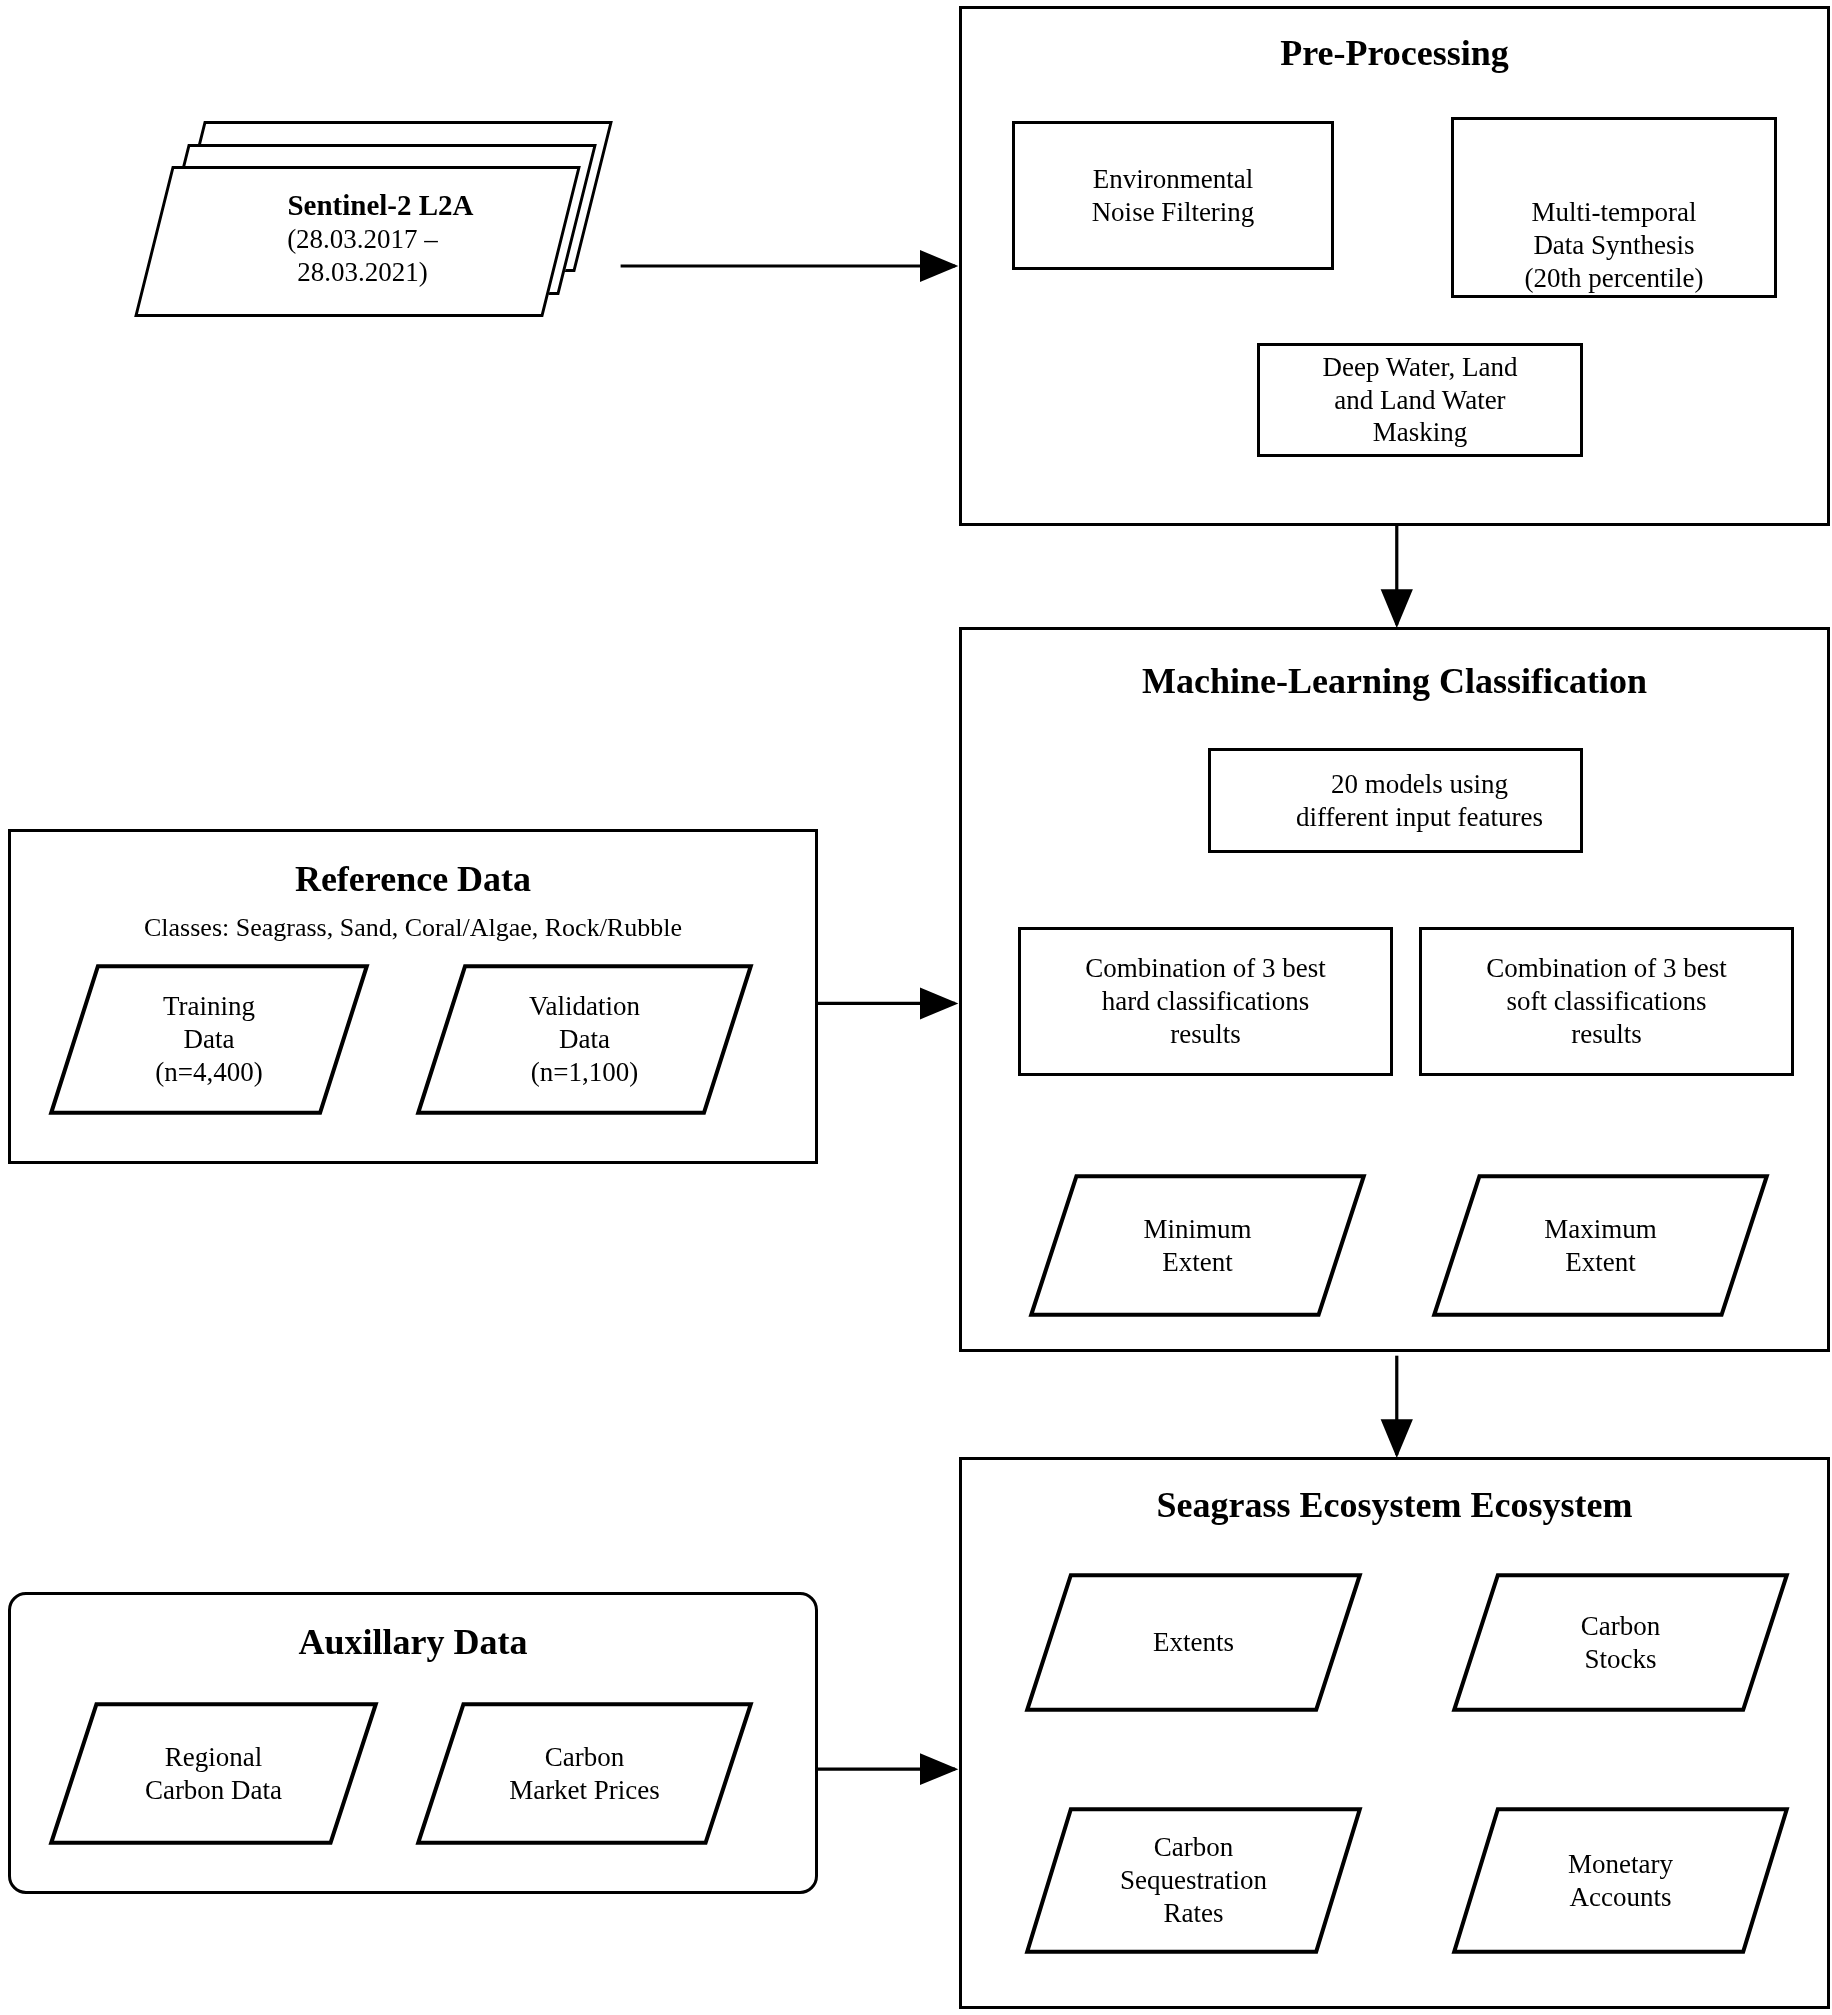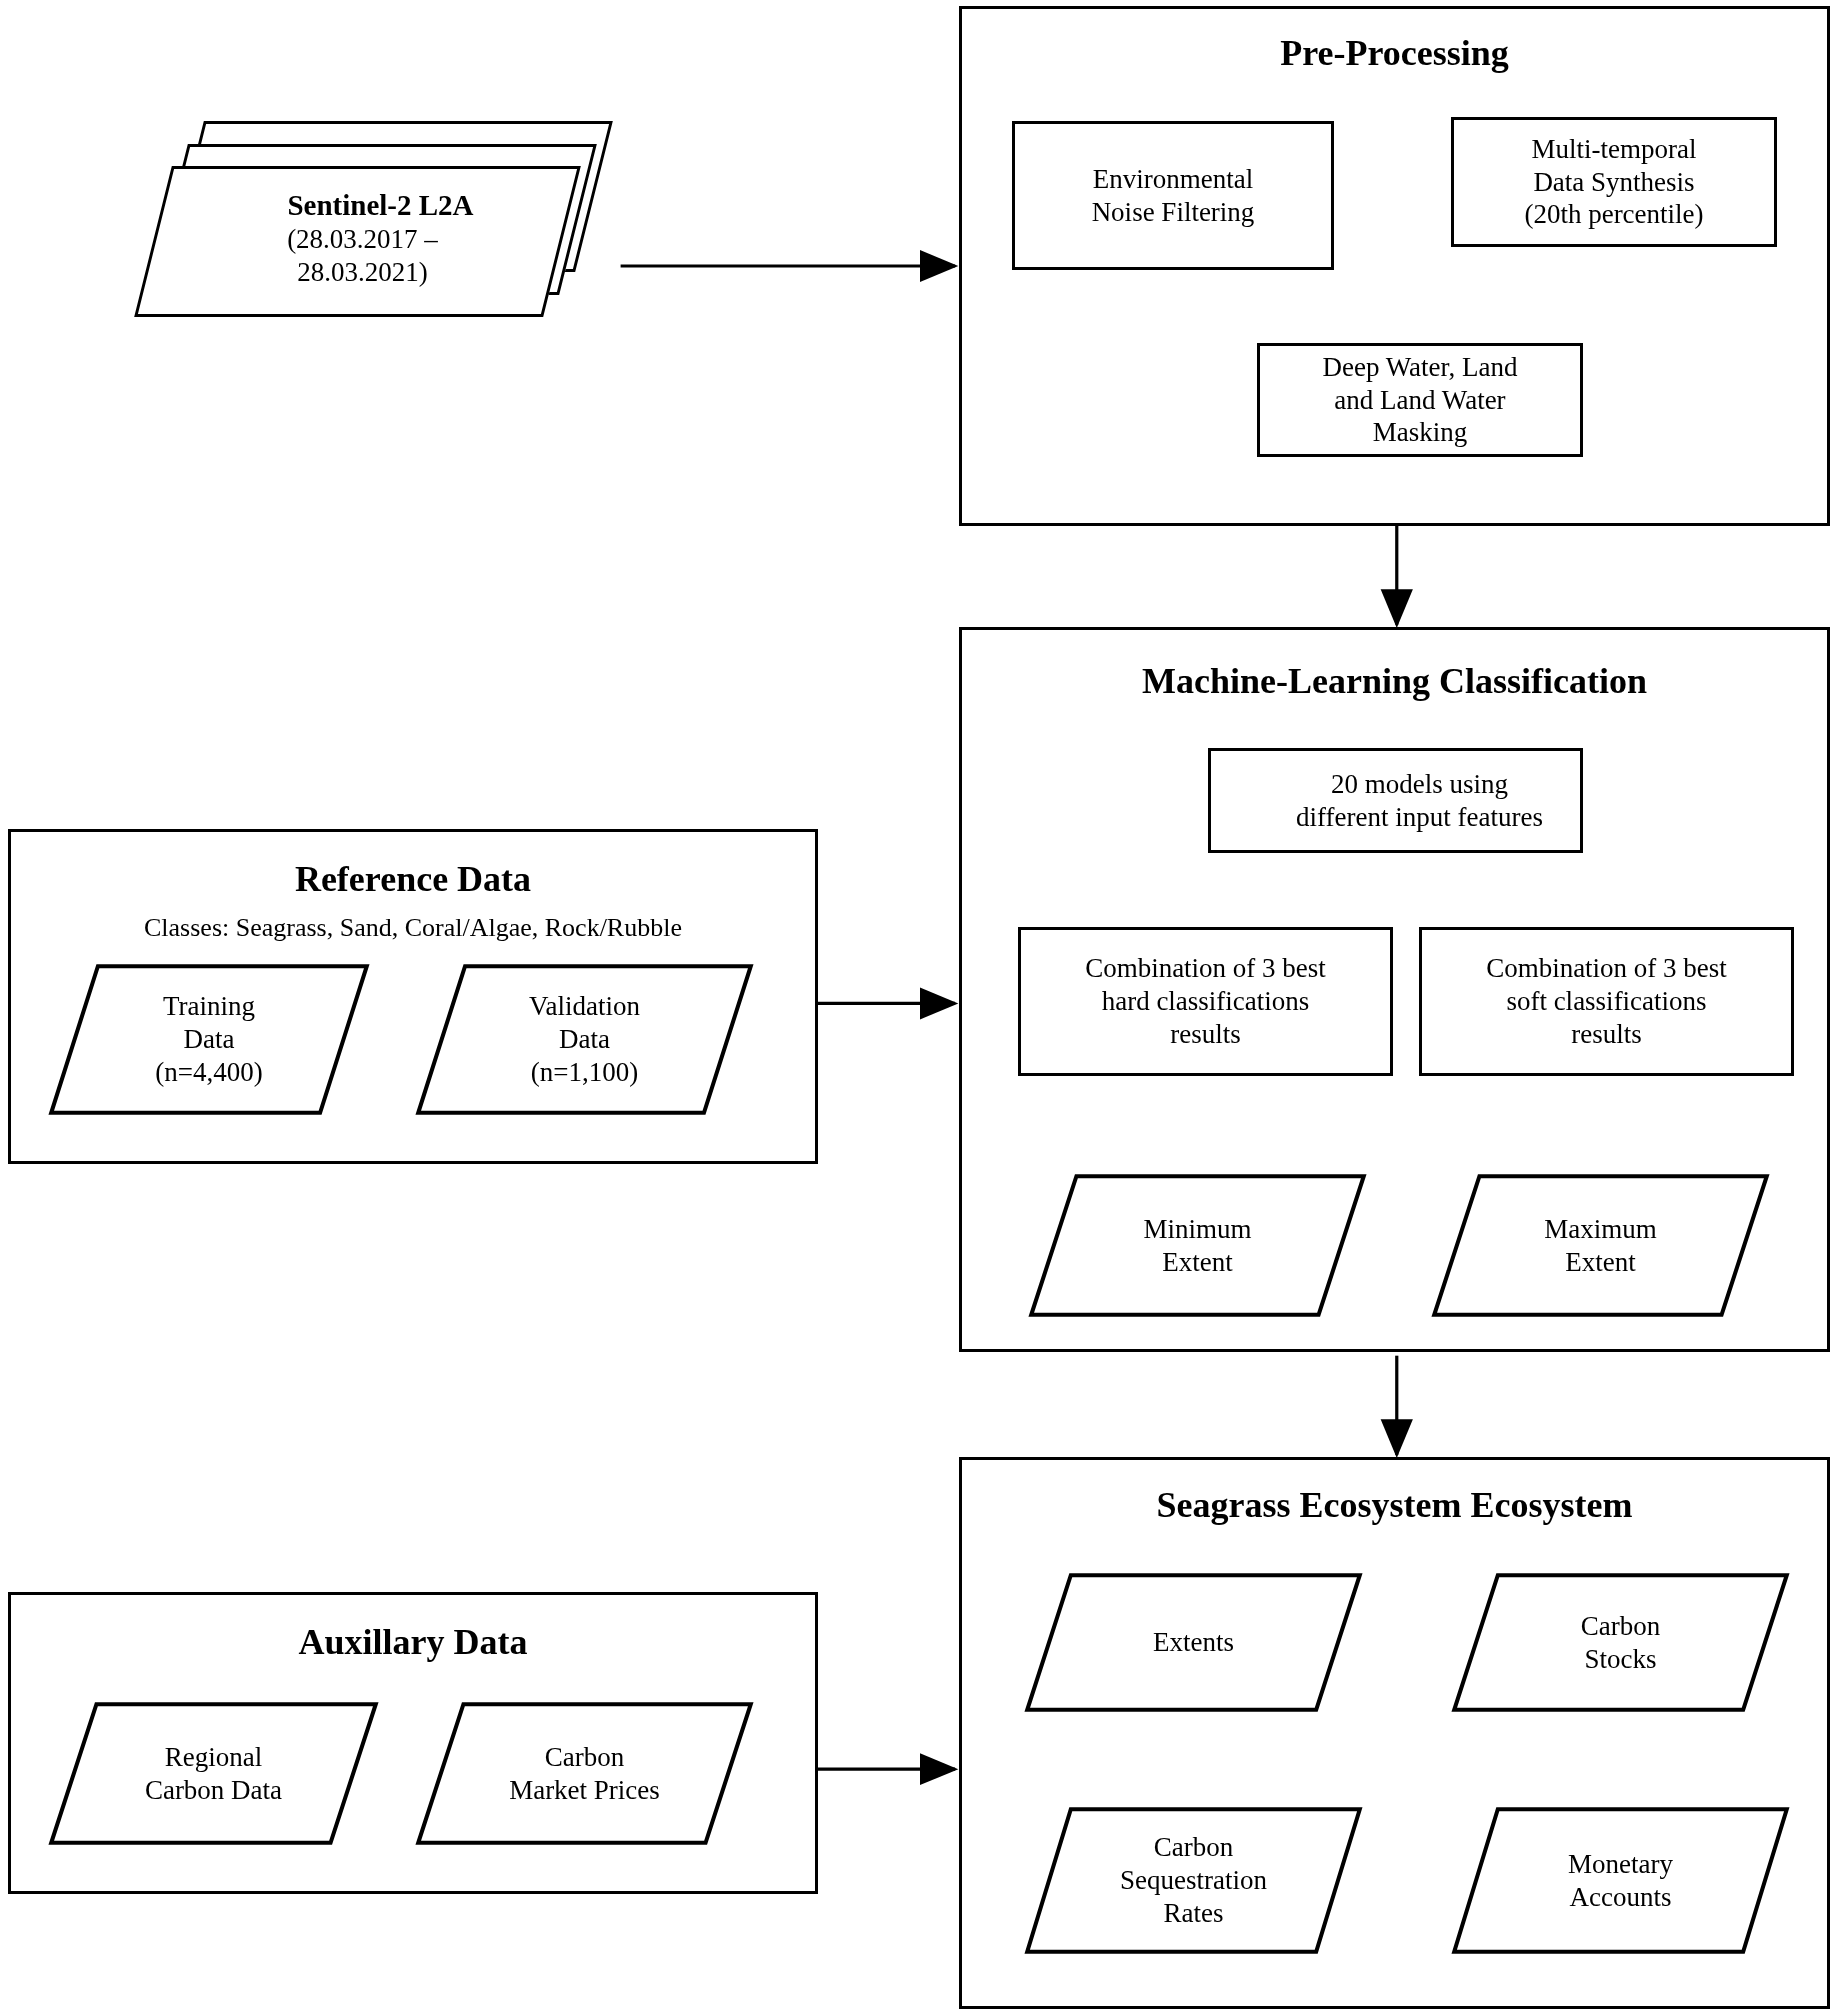--- a/index.html
+++ b/index.html
@@ -145,21 +145,21 @@
 
   <div class="node group" style="left:959px; top:6.4px; width:871px; height:520px;">
     <div class="group-title" style="top:22.6px;">Pre-Processing</div>
   </div>
 
   <div class="node rect" style="left:1012px; top:121px; width:322px; height:149px; flex-direction:column;">
     <span class="t-md label-line">Environmental</span>
     <span class="t-md label-line">Noise Filtering</span>
   </div>
 
-  <div class="node rect" style="left:1451px; top:117px; width:326px; height:130px; flex-direction:column;">
+  <div class="node rect" style="left:1451px; top:117px; width:326px; height:181px; flex-direction:column;justify-content:flex-end;">
     <span class="t-md label-line">Multi-temporal</span>
     <span class="t-md label-line">Data Synthesis</span>
     <span class="t-md label-line">(20th percentile)</span>
   </div>
 
   <div class="node rect" style="left:1257px; top:343px; width:326px; height:114px; flex-direction:column;">
     <span class="t-md label-line">Deep Water, Land</span>
     <span class="t-md label-line">and Land Water</span>
     <span class="t-md label-line">Masking</span>
   </div>
@@ -225,21 +225,21 @@
   <div class="node para" style="left:1431px; top:1173px; width:339px; height:145px;">
     <svg class="para-bg" viewBox="0 0 420 180" preserveAspectRatio="none">
       <polygon points="60,4 416,4 360,176 4,176" fill="#ffffff" stroke="#000000" stroke-width="5"></polygon>
     </svg>
     <div class="para-label">
       <span class="t-md label-line">Maximum</span>
       <span class="t-md label-line">Extent</span>
     </div>
   </div>
 
-  <div class="node group" style="left:8px; top:1592px; width:810px; height:302px;">
+  <div class="node group" style="left:8px; top:1592px; width:810px; height:302px;border-radius:18px;">
     <div class="group-title" style="top:26px;">Auxillary Data</div>
   </div>
 
   <div class="node para" style="left:48px; top:1701px; width:331px; height:145px;">
     <svg class="para-bg" viewBox="0 0 410 180" preserveAspectRatio="none">
       <polygon points="60,4 406,4 350,176 4,176" fill="#ffffff" stroke="#000000" stroke-width="5"></polygon>
     </svg>
     <div class="para-label">
       <span class="t-md label-line">Regional</span>
       <span class="t-md label-line">Carbon Data</span>

